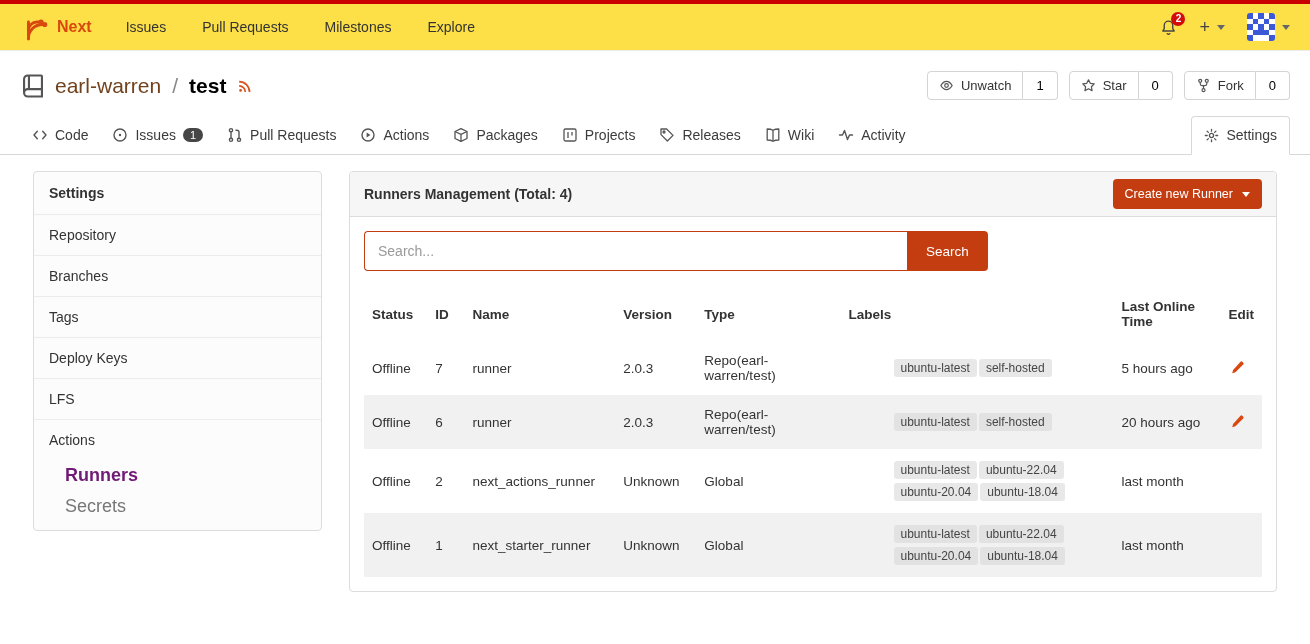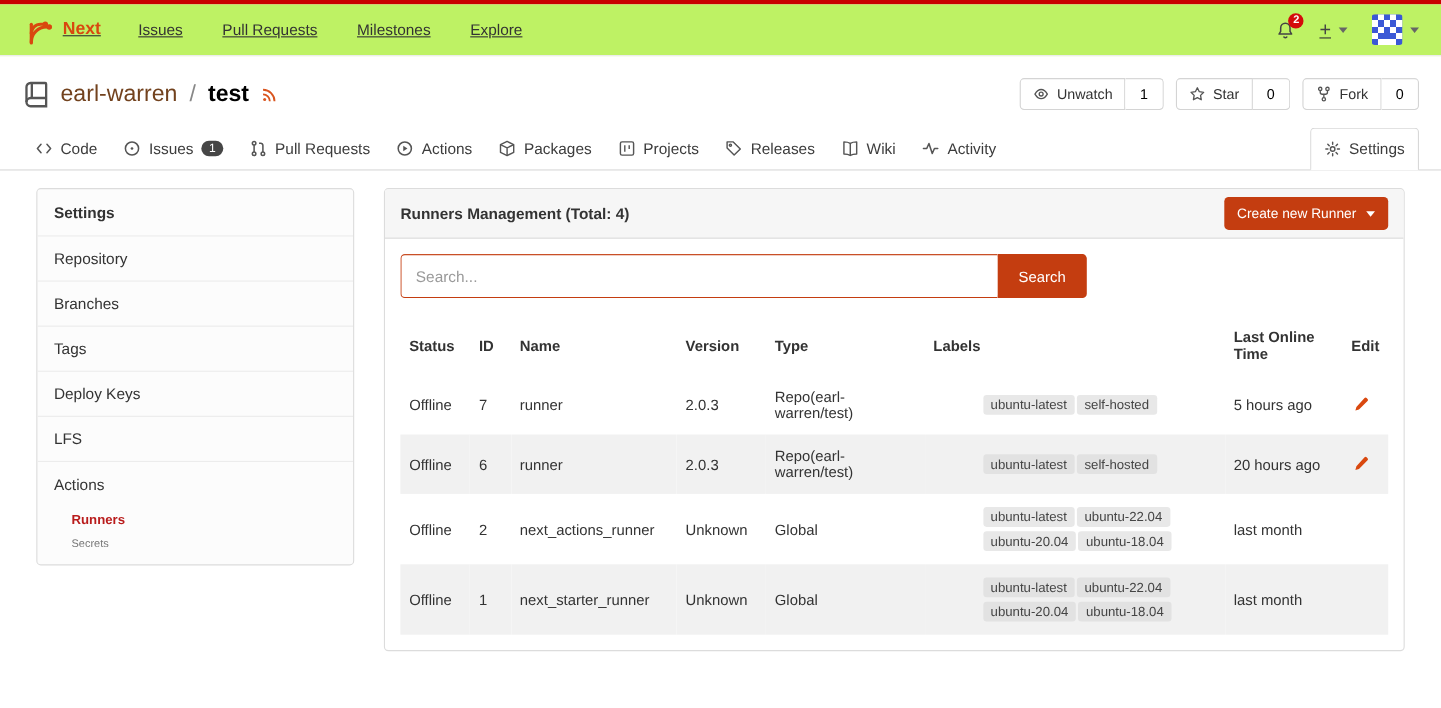--- a/index.html
+++ b/index.html
@@ -13,22 +13,21 @@
     font-size: 14px;
   }
   a { text-decoration: none; color: inherit; cursor: pointer; }
 
   
   .top-accent { height: 4px; background: #c80000; }
   .navbar {
     display: flex; align-items: center;
     height: 47px; padding: 16px 20px;
     border-bottom: 1px solid #ececec;
-    background: #bef264;
-    text-decoration: underline;
+    background: #fde047;
   }
   .brand { display: flex; align-items: center; gap: 8px; margin-right: 34px; }
   .brand-text { color: #d9480f; font-weight: 700; font-size: 16px; }
   .nav-link { color: #333; font-size: 14px; margin-right: 36px; }
   .nav-right { margin-left: auto; display: flex; align-items: center; gap: 22px; }
   .icon-btn { position: relative; display: flex; align-items: center; gap: 4px; color: #444; }
   .notif-badge {
     position: absolute; top: -7px; right: -8px;
     background: #d40b0b; color: #fff;
     font-size: 10px; font-weight: 700;
@@ -94,23 +93,23 @@
 
   .sidebar {
     width: 289px; background: #fcfcfc;
     border: 1px solid #dcdcdc; border-radius: 4px; overflow: hidden;
   }
   .sidebar-title { font-weight: 700; font-size: 14px; padding: 13px 15px; }
   .sidebar-item {
     padding: 12px 15px; font-size: 14px; color: #333;
     border-top: 1px solid #ececec; cursor: pointer;
   }
-  .sidebar-sub { padding: 5px 15px 5px 31px; font-size: 12px; color: #b91c1c; cursor: pointer; }
+  .sidebar-sub { padding: 5px 15px 5px 31px; font-size: 18px; color: #701a75; cursor: pointer; }
   .sidebar-sub.active { font-weight: 700; }
-  .sidebar-sub.muted { color: #777; font-size: 10px; padding-bottom: 13px; }
+  .sidebar-sub.muted { color: #777; font-size: 18px; padding-bottom: 13px; }
 
   .content { flex: 1; border: 1px solid #dcdcdc; border-radius: 4px; overflow: hidden; background: #fff; }
   .content-header {
     display: flex; justify-content: space-between; align-items: center;
     background: #f6f6f6; border-bottom: 1px solid #dcdcdc;
     padding: 7px 14px;
   }
   .content-title { font-weight: 700; font-size: 14px; }
   .btn-primary {
     display: flex; align-items: center; gap: 9px;

